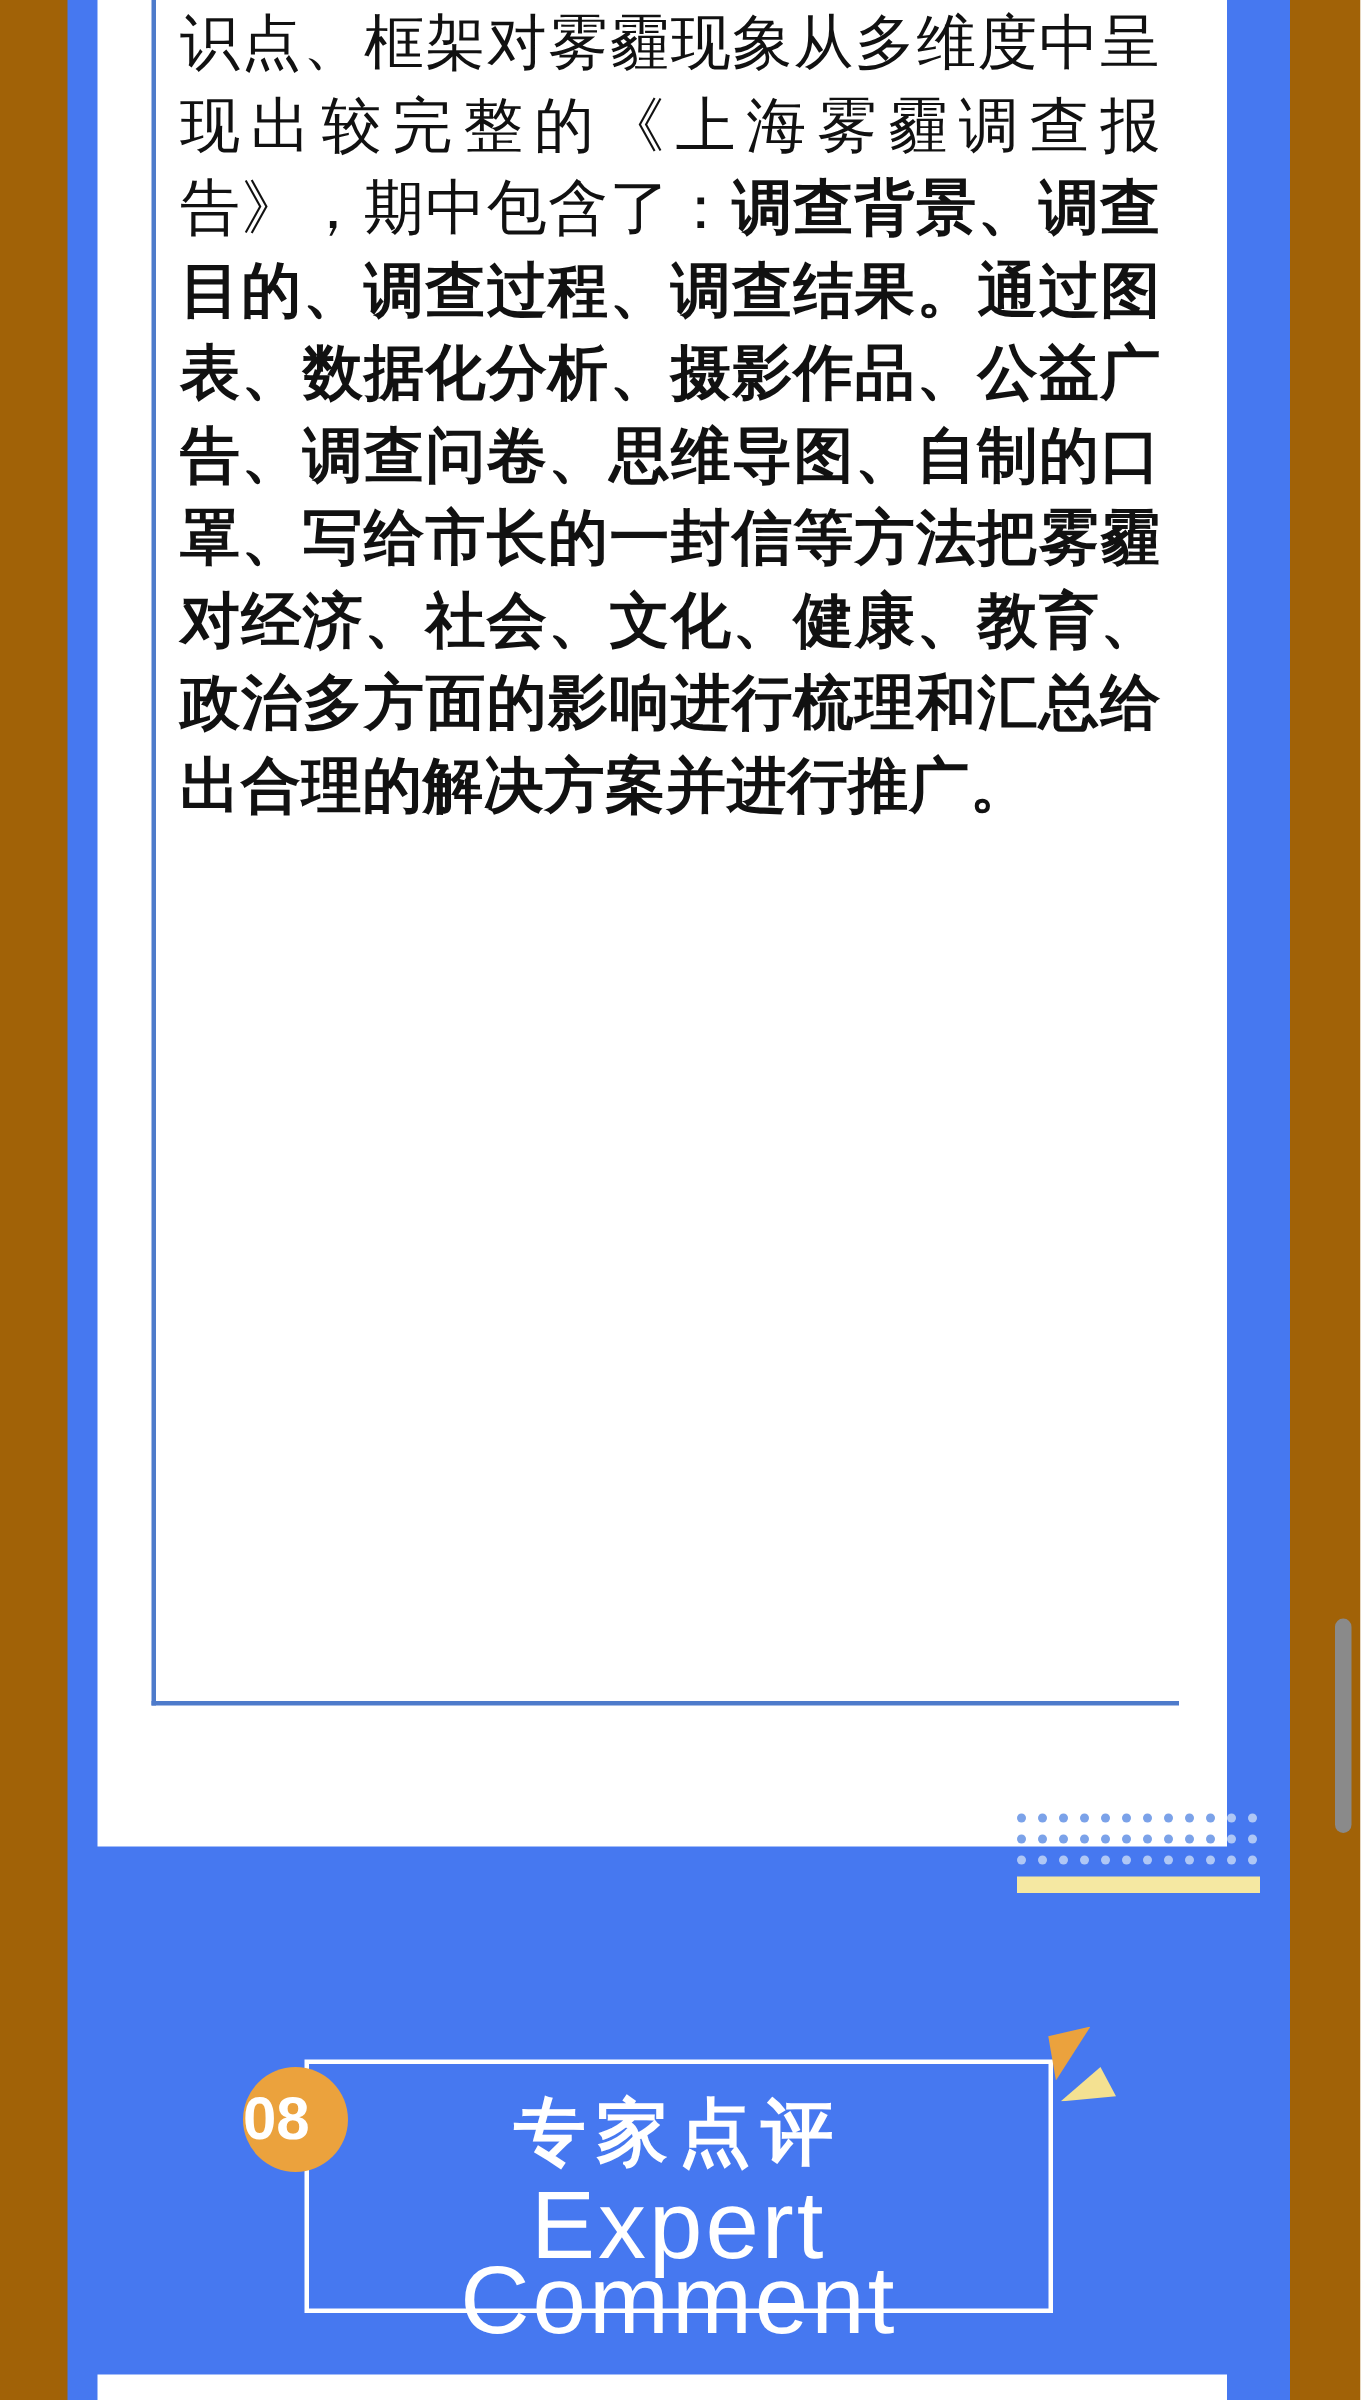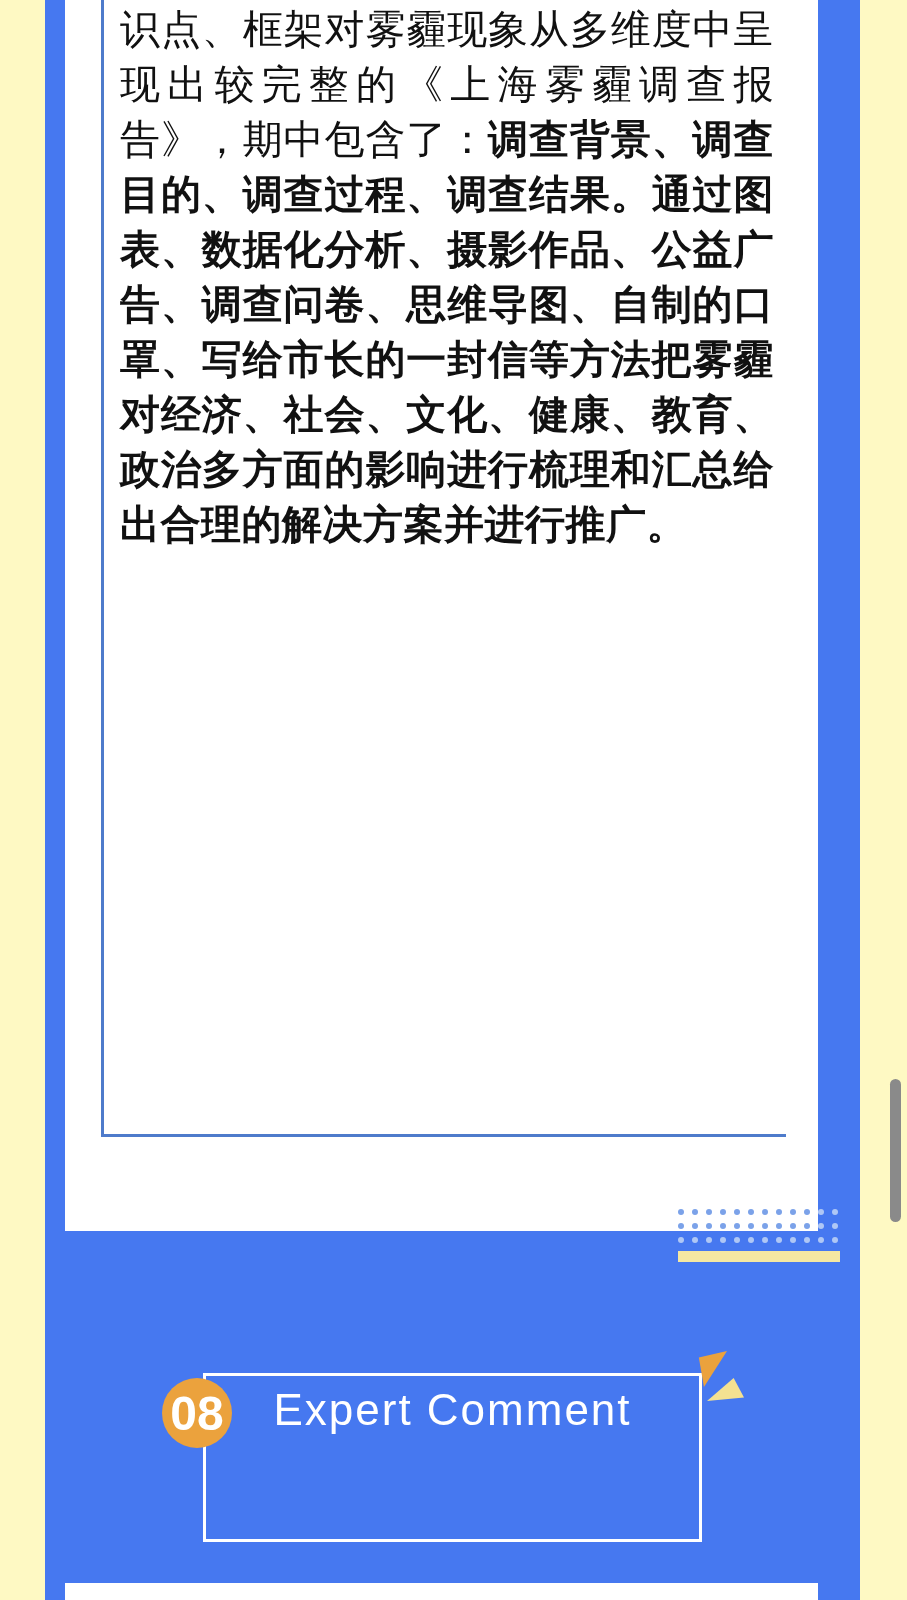--- a/index.html
+++ b/index.html
@@ -1,18 +1,18 @@
 <!DOCTYPE html>
 <html style="--blue: #4678F0; --white: #FFFFFF; --border_blue: #4E7BCB; --dot_on_white: #7BA2E9; --dot_on_blue: #AFC7F5; --yellow: #F5E8A2; --orange: #EBA23D; --triangle_light: #F4E191; --scrollbar: #8A8A8A; --text: #111111;"><head>
 <meta charset="utf-8">
 <style>
   html,body{margin:0;padding:0;background:#fff;}
   .canvas{
     position:relative;width:907px;height:1600px;overflow:hidden;
-    background:#fef9c3;
+    background:#a16207;
     font-family:"Liberation Sans","DejaVu Sans",sans-serif;
   }
   .blue-column{
     position:absolute;left:45px;top:0;width:815px;height:1600px;
     background:var(--blue);
   }
   .card-top{
     position:absolute;left:20px;top:0;width:753px;height:1231px;
     background:var(--white);
   }
@@ -59,31 +59,31 @@
   
   .section-box{
     position:absolute;left:158px;top:1373px;width:499px;height:169px;
     border:3px solid var(--white);
     box-sizing:border-box;
     text-align:center;
   }
   .badge{
     position:absolute;left:-44px;top:2px;width:70px;height:70px;
     border-radius:50%;background:var(--orange);
-    display:flex;align-items:center;justify-content:center;
-    color:var(--white);font-size:48px;font-weight:700;
+    display:flex;align-items:center;justify-content:flex-start;
+    color:var(--white);font-size:40px;font-weight:700;
   }
   .title-cn{
     margin-top:21px;
     color:var(--white);font-size:48px;font-weight:600;
     letter-spacing:7px;line-height:52px;
   }
   .title-en{
     margin-top:9px;
-    color:var(--white);font-size:44px;font-weight:400;
+    color:var(--white);font-size:64px;font-weight:400;
     letter-spacing:2px;line-height:50px;
   }
   .tri{position:absolute;}
   .tri-orange{
     left:489px;top:-25px;width:32px;height:36px;
     background:var(--orange);
     clip-path:polygon(12% 18%,100% 0%,28% 100%);
   }
   .tri-pale{
     left:501px;top:2px;width:37px;height:23px;
@@ -142,20 +142,21 @@
         <span class="dot light"></span>
       </div>
     <div class="yellow-bar"></div>
 
     <div class="section-box">
       <div class="badge">
         <span>08</span>
       </div>
       <div class="tri tri-orange"></div>
       <div class="tri tri-pale"></div>
+      <div class="title-cn">专家点评</div>
       <div class="title-en">Expert Comment</div>
     </div>
 
     <div class="card-bottom"></div>
   </div>
 
   <div class="scrollbar"></div>
 </div>
 
 </body></html>

